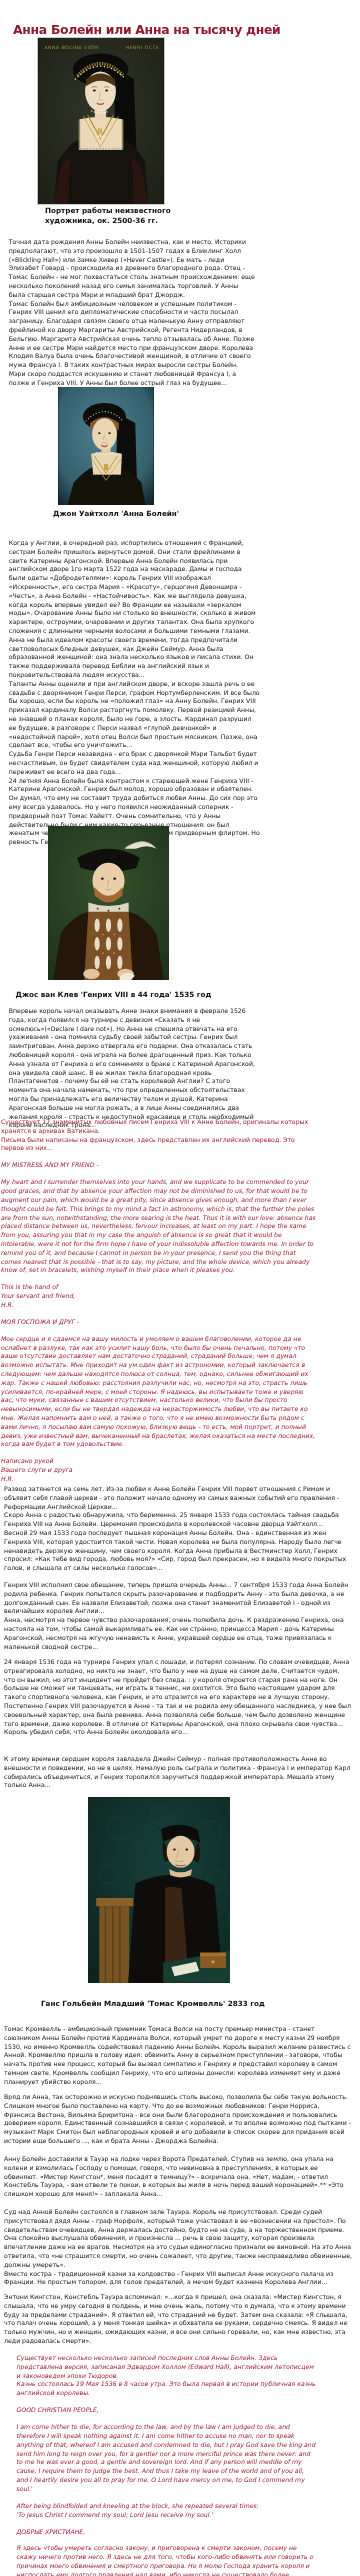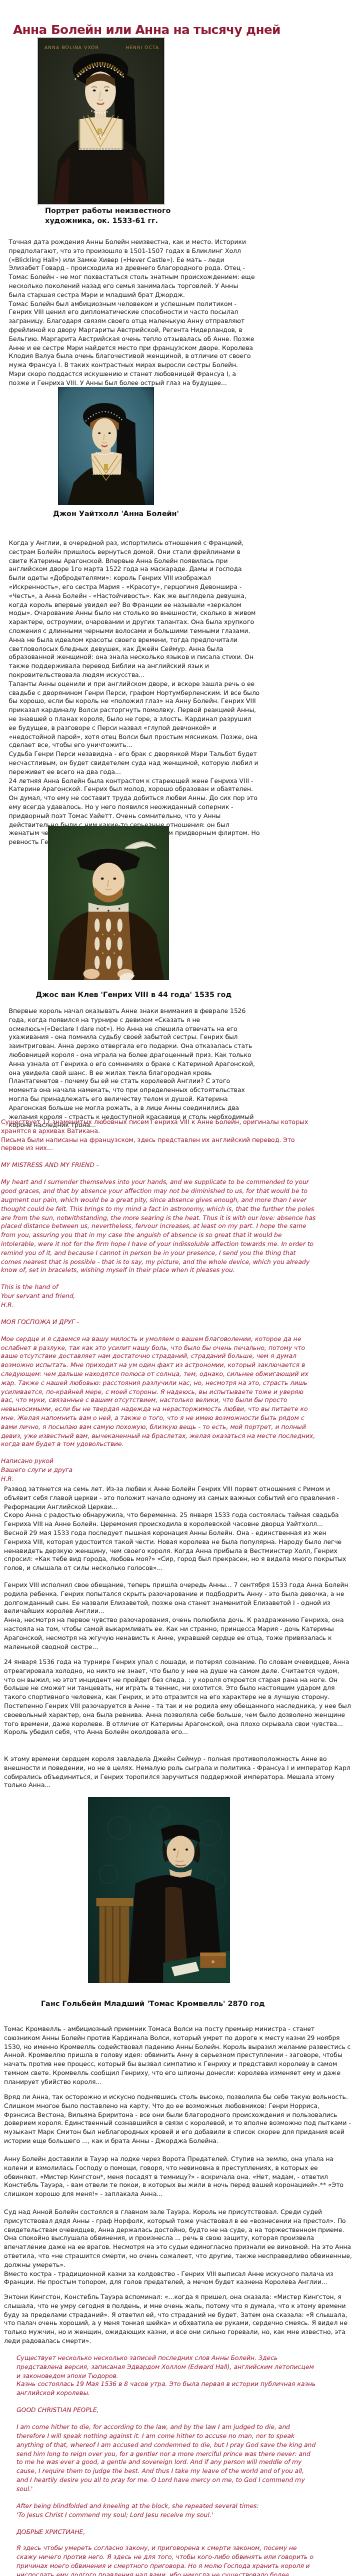--- a/index.html
+++ b/index.html
@@ -64,21 +64,21 @@
 
       <path d="M104,142 Q121,150 138,142" stroke="#fff" stroke-width="2.6" stroke-dasharray="0.1 5" stroke-linecap="round" fill="none"></path>
       <path d="M96,150 L121,196 L146,150" stroke="#a8842f" stroke-width="2" fill="none"></path>
       <path d="M88,152 L121,212 L156,152" stroke="#c9a53f" stroke-width="1.6" fill="none"></path>
       <text x="114" y="186" font-size="15" font-weight="bold" fill="#caa53f">B</text>
       <circle cx="117" cy="191" r="2" fill="#f3efe2"></circle>
         <circle cx="122" cy="193" r="2" fill="#f3efe2"></circle>
         <circle cx="127" cy="191" r="2" fill="#f3efe2"></circle>
     </svg>
   </div>
-  <div class="abs cap" style="left:45px;top:206px;width:144px;">Портрет работы неизвестного художника, ок. 1533-61 гг.</div>
+  <div class="abs cap" style="left:45px;top:206px;width:144px;">Портрет работы неизвестного художника, ок. 2500-36 гг.</div>
 
   <div class="abs blk" style="left:8.8px;top:238px;width:246px;">
     <p>Точная дата рождения Анны Болейн неизвестна, как и место. Историки предполагают, что это произошло в 1501-1507 годах в Бликлинг Холл («Blickling Hall») или Замке Хивер («Hever Castle»). Ее мать - леди Элизабет Говард - происходила из древнего благородного рода. Отец - Томас Болейн - не мог похвастаться столь знатным происхождением: еще несколько поколений назад его семья занималась торговлей. У Анны была старшая сестра Мэри и младший брат Джордж.</p>
     <p>Томас Болейн был амбициозным человеком и успешным политиком - Генрих VIII ценил его дипломатические способности и часто посылал заграницу. Благодаря связям своего отца маленькую Анну отправляют фрейлиной ко двору Маргариты Австрийской, Регента Нидерландов, в Бельгию. Маргарита Австрийская очень тепло отзывалась об Анне. Позже Анне и ее сестре Мэри найдется место при французском дворе. Королева Клодия Валуа была очень благочестивой женщиной, в отличие от своего мужа Франсуа I. В таких контрастных мирах выросли сестры Болейн. Мэри скоро поддастся искушению и станет любовницей Франсуа I, а позже и Генриха VIII. У Анны был более острый глаз на будущее...</p>
   </div>
 
   <div class="abs fig" style="left:58px;top:387px;width:96px;height:118px;">
     <svg width="96" height="118" viewBox="0 0 186 230">
       <defs>
         <radialGradient id="g2" cx="48%" cy="40%" r="75%">
@@ -172,21 +172,21 @@
           <circle cx="128" cy="210" r="1.6"></circle>
         <circle cx="106" cy="246" r="1.6"></circle>
           <circle cx="128" cy="246" r="1.6"></circle>
       </g>
 
       <ellipse cx="84" cy="286" rx="16" ry="10" fill="#e3c49e"></ellipse>
       <ellipse cx="150" cy="286" rx="16" ry="10" fill="#e3c49e"></ellipse>
       <path d="M140,290 Q156,278 168,290 L160,298 L138,298 Z" fill="#efe9d8"></path>
     </svg>
   </div>
-  <div class="abs cap" style="left:15.5px;top:990px;width:216px;text-align:right;">Джос ван Клев 'Генрих VIII в 44 года' 1535 год</div>
+  <div class="abs cap" style="left:15.5px;top:990px;width:216px;">Джос ван Клев 'Генрих VIII в 44 года' 1535 год</div>
 
   <div class="abs blk" style="left:8.8px;top:1007px;width:251px;">
     <p>Впервые король начал оказывать Анне знаки внимания в феврале 1526 года, когда появился на турнире с девизом «Сказать я не осмелюсь»(«Declare I dare not»). Но Анна не спешила отвечать на его ухаживания - она помнила судьбу своей забытой сестры. Генрих был заинтригован. Анна дерзко отвергала его подарки. Она отказалась стать любовницей короля - она играла на более драгоценный приз. Как только Анна узнала от Генриха о его сомнениях о браке с Катериной Арагонской, она увидела свой шанс. В ее жилах текла благородная кровь Плантагенетов - почему бы ей не стать королевой Англии? С этого момента она начала намекать, что при определенных обстоятельствах могла бы принадлежать его величеству телом и душой. Катерина Арагонская больше не могла рожать, а в лице Анны соединились два желания короля - страсть к недоступной красавице и столь необходимый короне наследник трона...</p>
   </div>
 
   <div class="abs letters" style="left:1px;top:1118px;width:315px;">
     <p class="red">Существует 17 знаменитых любовных писем Генриха VIII к Анне Болейн, оригиналы которых хранятся в архивах Ватикана.</p>
     <p class="red">Письма были написаны на французском, здесь представлен их английский перевод. Это первое из них...</p>
     <p class="red it mt">MY MISTRESS AND MY FRIEND -</p>
     <p class="red it mt">My heart and I surrender themselves into your hands, and we supplicate to be commended to your good graces, and that by absence your affection may not be diminished to us, for that would be to augment our pain, which would be a great pity, since absence gives enough, and more than I ever thought could be felt. This brings to my mind a fact in astronomy, which is, that the further the poles are from the sun, notwithstanding, the more searing is the heat. Thus it is with our love: absence has placed distance between us, nevertheless, fervour increases, at least on my part. I hope the same from you, assuring you that in my case the anguish of absence is so great that it would be intolerable, were it not for the firm hope I have of your indissoluble affection towards me. In order to remind you of it, and because I cannot in person be in your presence, I send you the thing that comes nearest that is possible - that is to say, my picture, and the whole device, which you already know of, set in bracelets, wishing myself in their place when it pleases you.</p>
@@ -259,21 +259,21 @@
       <path d="M170,132 Q180,135 190,132" stroke="#8a5a46" stroke-width="2" fill="none"></path>
       <path d="M158,140 Q180,152 202,140 L200,152 Q180,160 160,152 Z" fill="#d9bd96"></path>
 
       <path d="M146,322 L276,298 L276,361 L146,361 Z" fill="#173f31"></path>
       <path d="M162,330 L210,320 L216,338 L168,348 Z" fill="#e8e4d4"></path>
       <rect x="218" y="306" width="50" height="26" fill="#8a5a26"></rect>
       <rect x="218" y="302" width="50" height="7" fill="#a5712f"></rect>
       <circle cx="243" cy="320" r="3" fill="#caa53f"></circle>
     </svg>
   </div>
-  <div class="abs cap" style="left:41px;top:1999px;width:237px;">Ганс Гольбейн Младший 'Томас Кромвелль' 2870 год</div>
+  <div class="abs cap" style="left:41px;top:1999px;width:237px;">Ганс Гольбейн Младший 'Томас Кромвелль' 2833 год</div>
 
   <div class="abs blk" style="left:4.1px;top:2025px;width:348px;">
     <p>Томас Кромвелль - амбициозный приемник Томаса Волси на посту премьер министра - станет союзником Анны Болейн против Кардинала Волси, который умрет по дороге к месту казни 29 ноября 1530, но именно Кромвелль содействовал падению Анны Болейн. Король выразил желание развестись с Анной. Кромвеллю пришла в голову идея: обвинить Анну в серьезном преступлении - заговоре, чтобы начать против нее процесс, который бы вызвал симпатию к Генриху и представил королеву в самом темном свете. Кромвелль сообщил Генриху, что его шпионы донесли: королева изменяет ему и даже планирует убийство короля...</p>
   </div>
 
   <div class="abs blk" style="left:4.1px;top:2093px;width:348px;">
     <p>Вряд ли Анна, так осторожно и искусно поднявшись столь высоко, позволила бы себе такую вольность. Слишком многое было поставлено на карту. Что до ее возможных любовников: Генри Норриса, Фрэнсиса Вестона, Вильяма Бриритона - все они были благородного происхождения и пользовались доверием короля. Единственный сознавшийся в связи с королевой, и то вполне возможно под пытками - музыкант Марк Смитон был неблагородных кровей и его добавили в список скорее для придания всей истории еще большего ..., как и брата Анны - Джорджа Болейна.</p>
   </div>
 
   <div class="abs blk" style="left:4.1px;top:2155px;width:348px;">

